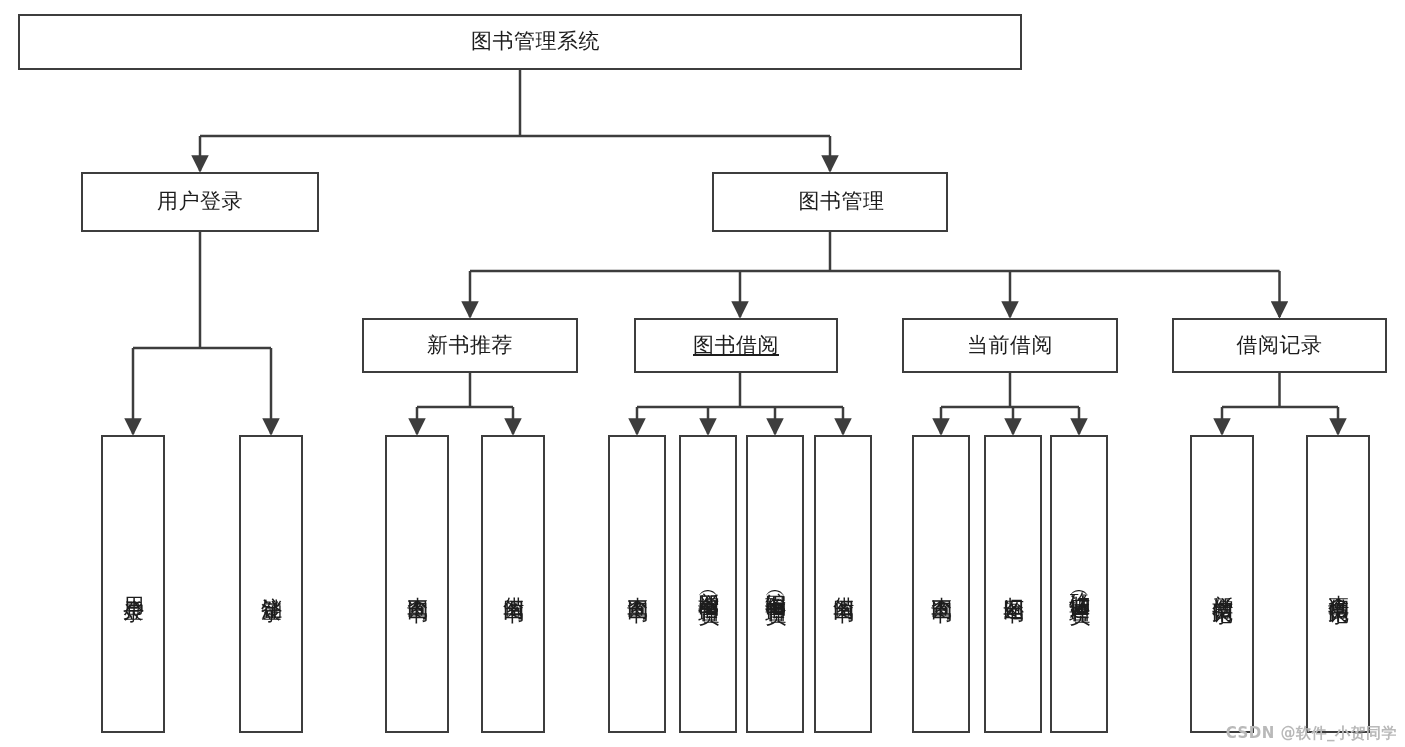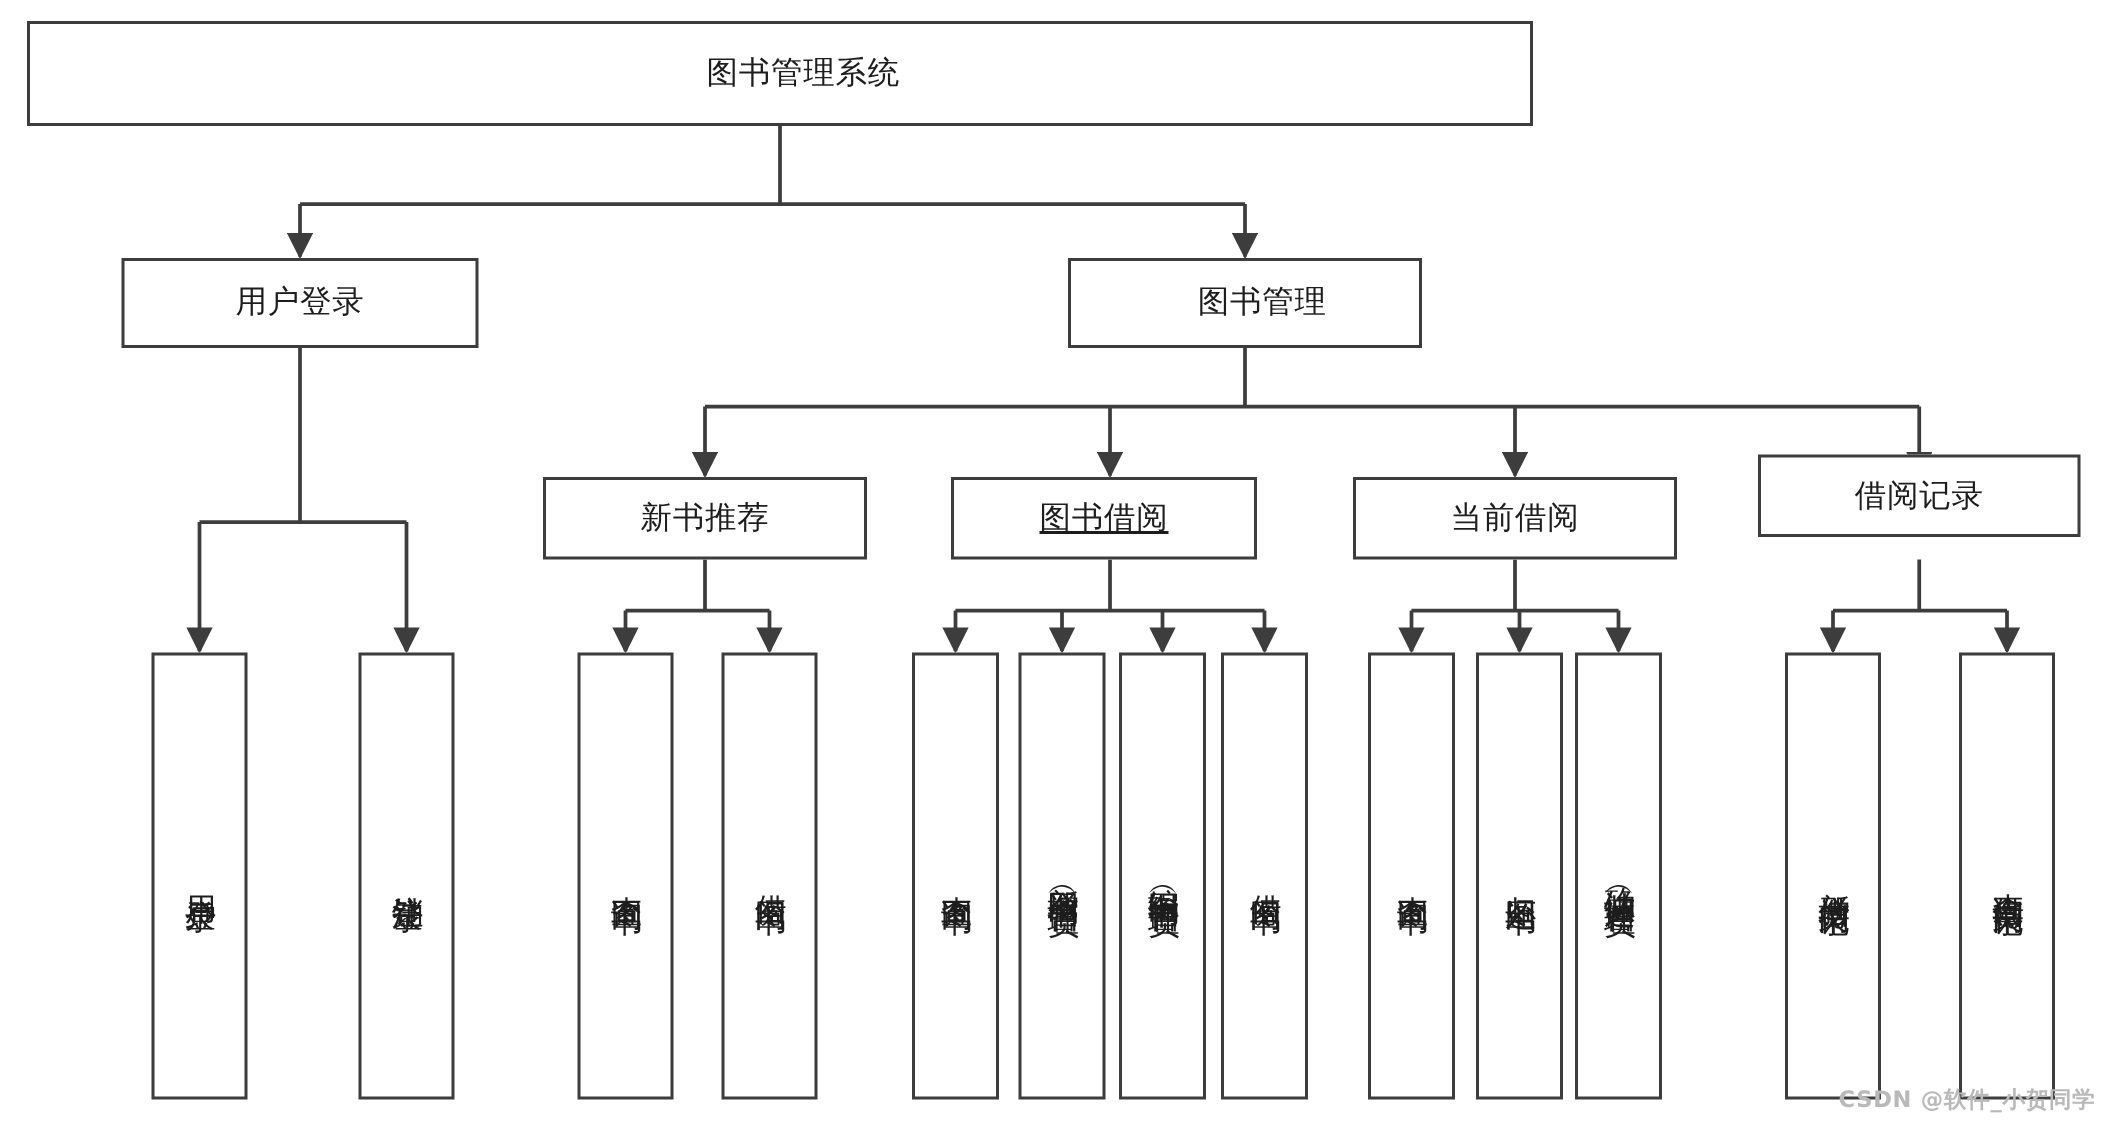--- a/index.html
+++ b/index.html
@@ -104,39 +104,39 @@
       <line x1="941" y1="407" x2="941" y2="434" stroke="#3d3d3d" stroke-width="2.5" marker-end="url(#arrow)"></line>
       <line x1="1013" y1="407" x2="1013" y2="434" stroke="#3d3d3d" stroke-width="2.5" marker-end="url(#arrow)"></line>
       <line x1="1079" y1="407" x2="1079" y2="434" stroke="#3d3d3d" stroke-width="2.5" marker-end="url(#arrow)"></line>
       <line x1="1279.5" y1="373" x2="1279.5" y2="407" stroke="#3d3d3d" stroke-width="2.5"></line>
       <line x1="1222" y1="407" x2="1338" y2="407" stroke="#3d3d3d" stroke-width="2.5"></line>
       <line x1="1222" y1="407" x2="1222" y2="434" stroke="#3d3d3d" stroke-width="2.5" marker-end="url(#arrow)"></line>
       <line x1="1338" y1="407" x2="1338" y2="434" stroke="#3d3d3d" stroke-width="2.5" marker-end="url(#arrow)"></line>
     </svg>
 
   <div id="nodes">
-      <div class="node horiz" style="left: 18px; top: 14px; width: 1004px; height: 70px; padding-left: 31px;">
+      <div class="node horiz" style="left: 18px; top: 14px; width: 1004px; height: 56px; padding-left: 31px;">
         <span class="htext">图书管理系统</span>
       </div>
       <div class="node horiz" style="left: 81px; top: 172px; width: 238px; height: 60px;">
         <span class="htext">用户登录</span>
       </div>
       <div class="node horiz" style="left: 712px; top: 172px; width: 236px; height: 60px; padding-left: 23px;">
         <span class="htext">图书管理</span>
       </div>
       <div class="node horiz" style="left: 362px; top: 318px; width: 216px; height: 55px; align-items: center;">
         <span class="htext">新书推荐</span>
       </div>
       <div class="node horiz" style="left: 634px; top: 318px; width: 204px; height: 55px; text-decoration: underline;">
         <span class="htext">图书借阅</span>
       </div>
       <div class="node horiz" style="left: 902px; top: 318px; width: 216px; height: 55px;">
         <span class="htext">当前借阅</span>
       </div>
-      <div class="node horiz" style="left: 1172px; top: 303px; width: 215px; height: 55px; justify-content: center;">
+      <div class="node horiz" style="left: 1172px; top: 318px; width: 215px; height: 55px; justify-content: center;">
         <span class="htext">借阅记录</span>
       </div>
       <div class="node vert" style="left: 101px; top: 435px; width: 64px; height: 298px;">
         <span class="vtext">用户登录</span>
       </div>
       <div class="node vert" style="left: 239px; top: 435px; width: 64px; height: 298px;">
         <span class="vtext">注销登录</span>
       </div>
       <div class="node vert" style="left: 385px; top: 435px; width: 64px; height: 298px;">
         <span class="vtext">查询图书</span>

